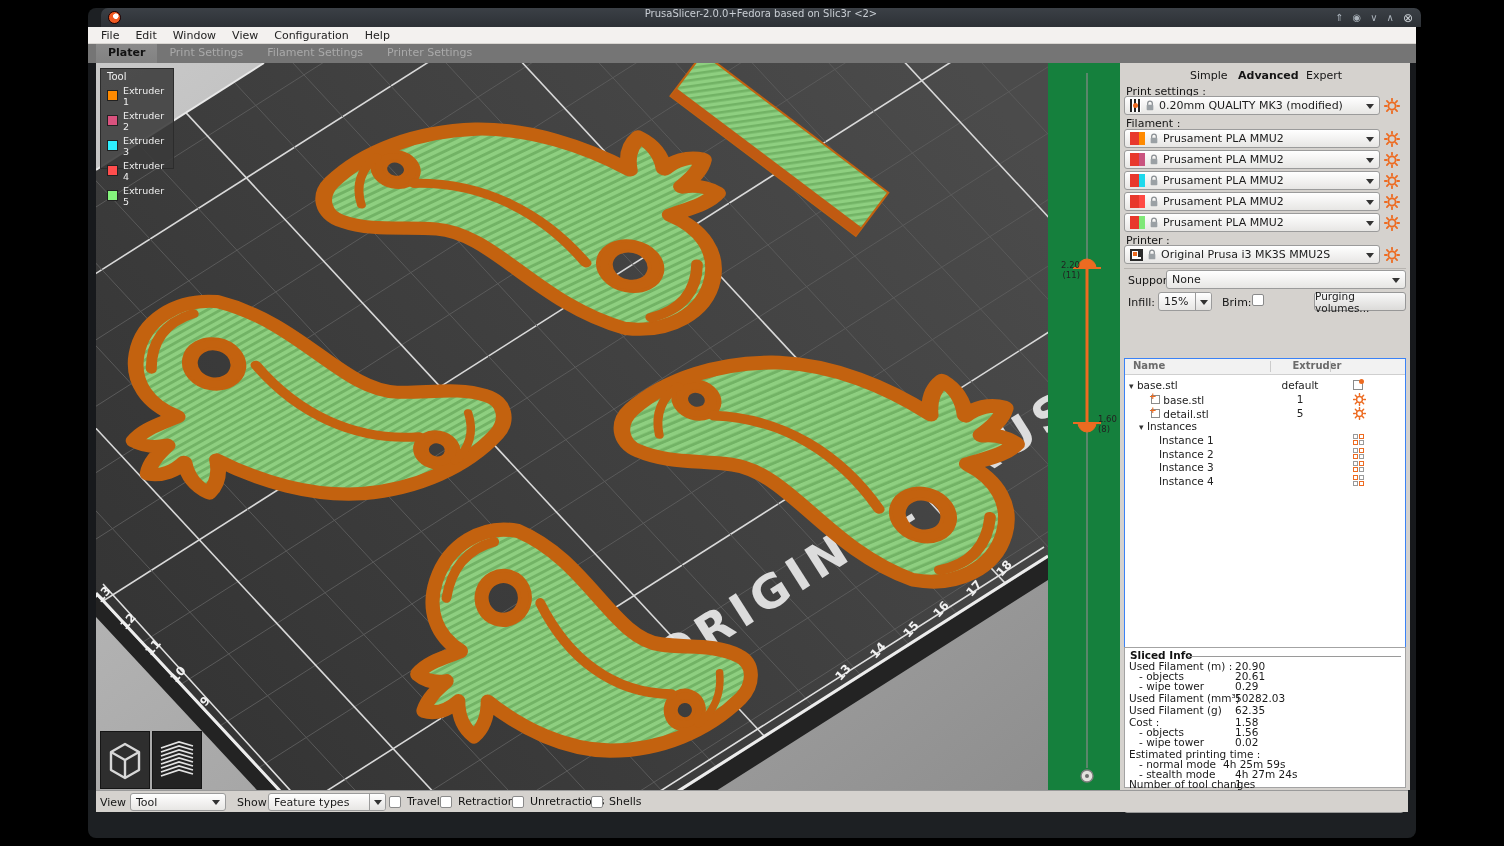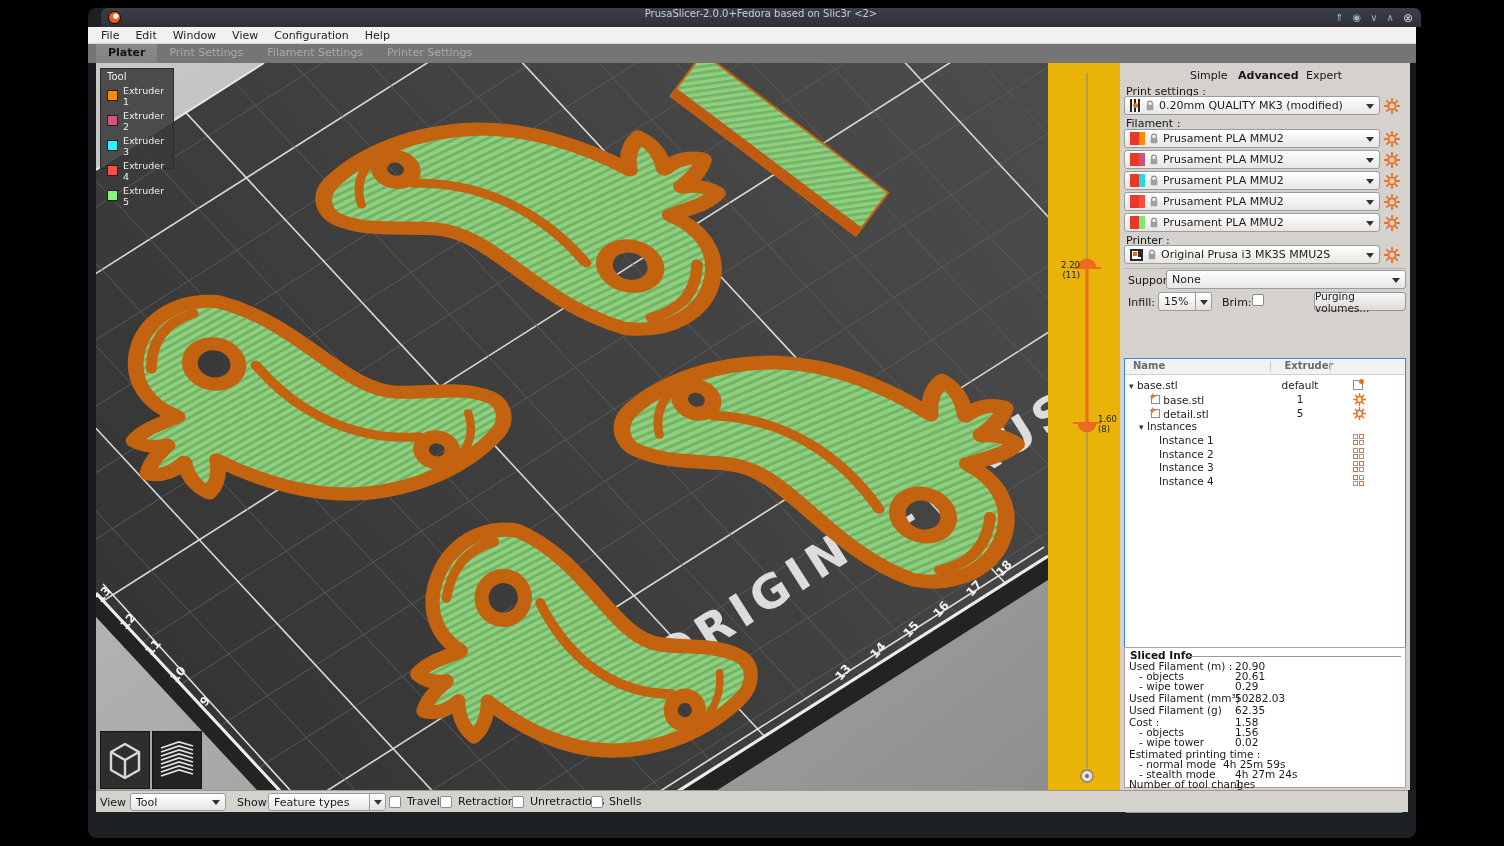--- a/index.html
+++ b/index.html
@@ -19,21 +19,21 @@
   #menubar{position:absolute;left:0;top:19px;width:1328px;height:17px;background:#f3f1ef;
            border-bottom:1px solid #d9d6d2;display:flex;align-items:center;padding-left:5px;box-sizing:border-box;}
   .menuitem{font-size:11px;color:#222;padding:0 8px;}
   #tabbar{position:absolute;left:0;top:36px;width:1328px;height:33px;background:#757575;display:flex;align-items:stretch;padding-left:8px;box-sizing:border-box;}
   .tab{font-size:11px;color:#a9a9a9;padding:2px 12px 0 12px;position:relative;}
   .tab.active{color:#111;font-weight:bold;background:linear-gradient(#8a8a8a,#7c7c7c);}
   .tab.active::after{content:"";position:absolute;left:0;right:0;bottom:0;height:3px;background:#3584E4;}
   
   #content{position:absolute;left:0;top:55px;width:1328px;height:727px;background:#17191c;}
   #viewport{position:absolute;left:8px;top:0;width:952px;height:727px;overflow:hidden;}
-  #sliderCol{position:absolute;left:960px;top:0;width:72px;height:727px;background:#eab308;}
+  #sliderCol{position:absolute;left:960px;top:0;width:72px;height:727px;background:#15803d;}
   #panel{position:absolute;left:1032px;top:0;width:290px;height:727px;background:#d5d2ce;font-size:11px;color:#1a1a1a;}
   
   #legend{position:absolute;left:4px;top:5px;width:72px;height:99px;background:rgba(58,58,58,.88);
           border:1px solid #2c2c2c;color:#eee;}
   #legend .ltitle{font-size:10px;padding:2px 0 1px 6px;}
   .lrow{display:flex;align-items:center;gap:5px;padding:1.5px 0 1.5px 6px;}
   .lsw{width:11px;height:11px;display:inline-block;border:1px solid #222;box-sizing:border-box;}
   .llabel{font-size:9.5px;}
   
   #viewbtns{position:absolute;left:4px;top:668px;display:flex;gap:2px;}
@@ -57,21 +57,21 @@
   .lock{width:10px;height:13px;flex:none;}
   .hrline{position:absolute;left:4px;width:282px;border-top:1px solid #b7b4b0;}
   .btn{position:absolute;box-sizing:border-box;background:linear-gradient(#f8f8f8,#dcdbd9);
        border:1px solid #979797;border-radius:3px;display:flex;align-items:center;justify-content:center;
        font-size:10.5px;color:#1a1a1a;}
   .checkbox{width:12px;height:12px;background:#fff;border:1px solid #8a8a8a;border-radius:2px;display:inline-block;box-sizing:border-box;}
   
   #objlist{position:absolute;left:4px;top:255px;width:282px;height:324px;background:#fff;border:1px solid #3b82f6;box-sizing:border-box;margin-top:40px;}
   #objhead{position:relative;height:15px;background:#f2f2f2;border-bottom:1px solid #cfcfcf;font-size:10px;color:#6b6b6b;font-weight:bold;}
   #objhead .c1{position:absolute;left:8px;top:1px;}
-  #objhead .c2{position:absolute;left:154px;width:60px;text-align:center;top:1px;}
+  #objhead .c2{position:absolute;left:162px;width:60px;text-align:center;top:1px;}
   #objhead .d1{position:absolute;left:145px;top:2px;bottom:2px;border-left:1px solid #ccc;}
   #objhead .d2{position:absolute;left:205px;top:2px;bottom:2px;border-left:1px solid #ccc;}
   .orow{position:absolute;left:0;width:280px;height:13px;font-size:10.5px;color:#222;}
   .orow .nm{position:absolute;top:0;}
   .orow .ex{position:absolute;left:145px;width:60px;text-align:center;top:0;}
   .orow .ric{position:absolute;left:228px;top:0;}
   .caret{font-size:9px;color:#333;}
   
   #sliced{position:absolute;left:4px;top:584px;width:282px;height:141px;background:#fff;border:1px solid #a3a3a3;box-sizing:border-box;}
   #sliced .stitle{position:absolute;left:5px;top:1px;font-size:10.5px;font-weight:bold;color:#111;}

